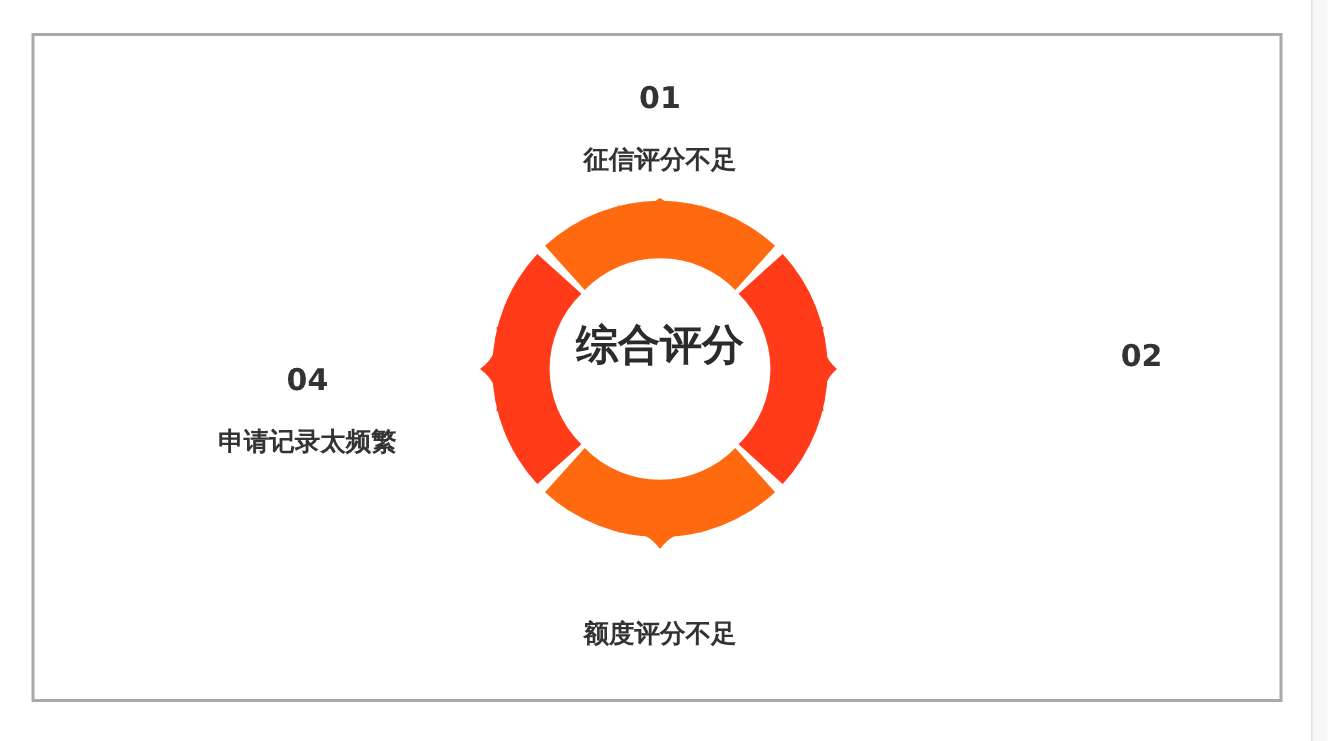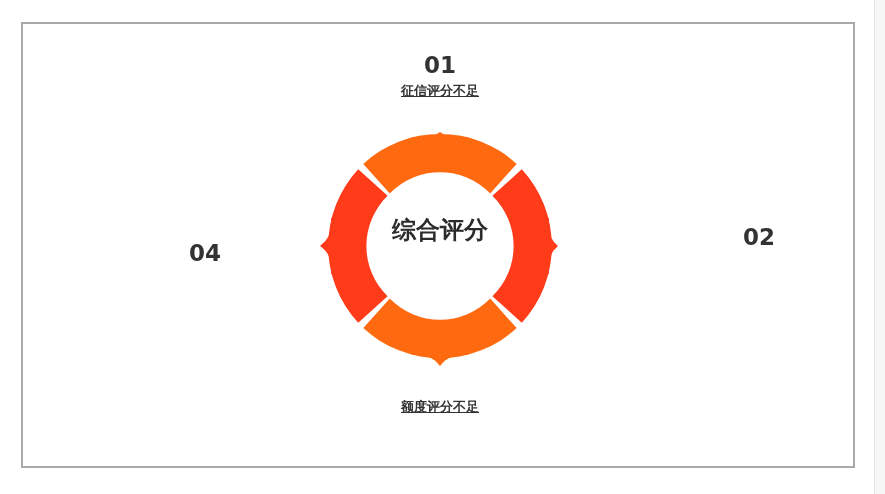--- a/index.html
+++ b/index.html
@@ -17,31 +17,31 @@
       position: absolute; left: 21px; top: 22px;
       width: 834px; height: 446px;
       border: 2px solid #a9a9a9;
       background: #ffffff;
       box-sizing: border-box;
     }
     .label {
       position: absolute; text-align: center; color: #333333;
       font-weight: bold;
     }
-    .label .num { font-size: 23px; line-height: 22px; display: block; }
-    .label .txt { font-size: 13px; line-height: 22px; display: block; margin-top: 4px; text-decoration: underline; }
+    .label .num { font-size: 20px; line-height: 22px; display: block; }
+    .label .txt { font-size: 17px; line-height: 22px; display: block; margin-top: 20px; }
     .lbl-top { left: 340px; top: 54px; width: 200px; }
     .lbl-right { left: 565px; top: 226px; width: 210px; text-align: right; }
     .lbl-bottom { left: 340px; top: 392px; width: 200px; }
     .lbl-left { left: 100px; top: 242px; width: 210px; }
     .ring { position: absolute; left: 0; top: 0; }
     .center-text {
       position: absolute; left: 370px; top: 215px; width: 140px;
       text-align: center; color: #2b2b2b; font-weight: bold;
-      font-size: 24px; line-height: 30px;
+      font-size: 28px; line-height: 30px;
     }
   </style>
 </head>
 <body>
 
 <div class="right-strip"></div>
 
 <div class="card"></div>
 
 <svg class="ring" width="885" height="494" viewBox="0 0 885 494">
@@ -72,13 +72,14 @@
 <div class="label lbl-right">
   <span class="num">02</span>
 </div>
 
 <div class="label lbl-bottom">
   <span class="txt">额度评分不足</span>
 </div>
 
 <div class="label lbl-left">
   <span class="num">04</span>
+  <span class="txt">申请记录太频繁</span>
 </div>
 
 </body></html>

